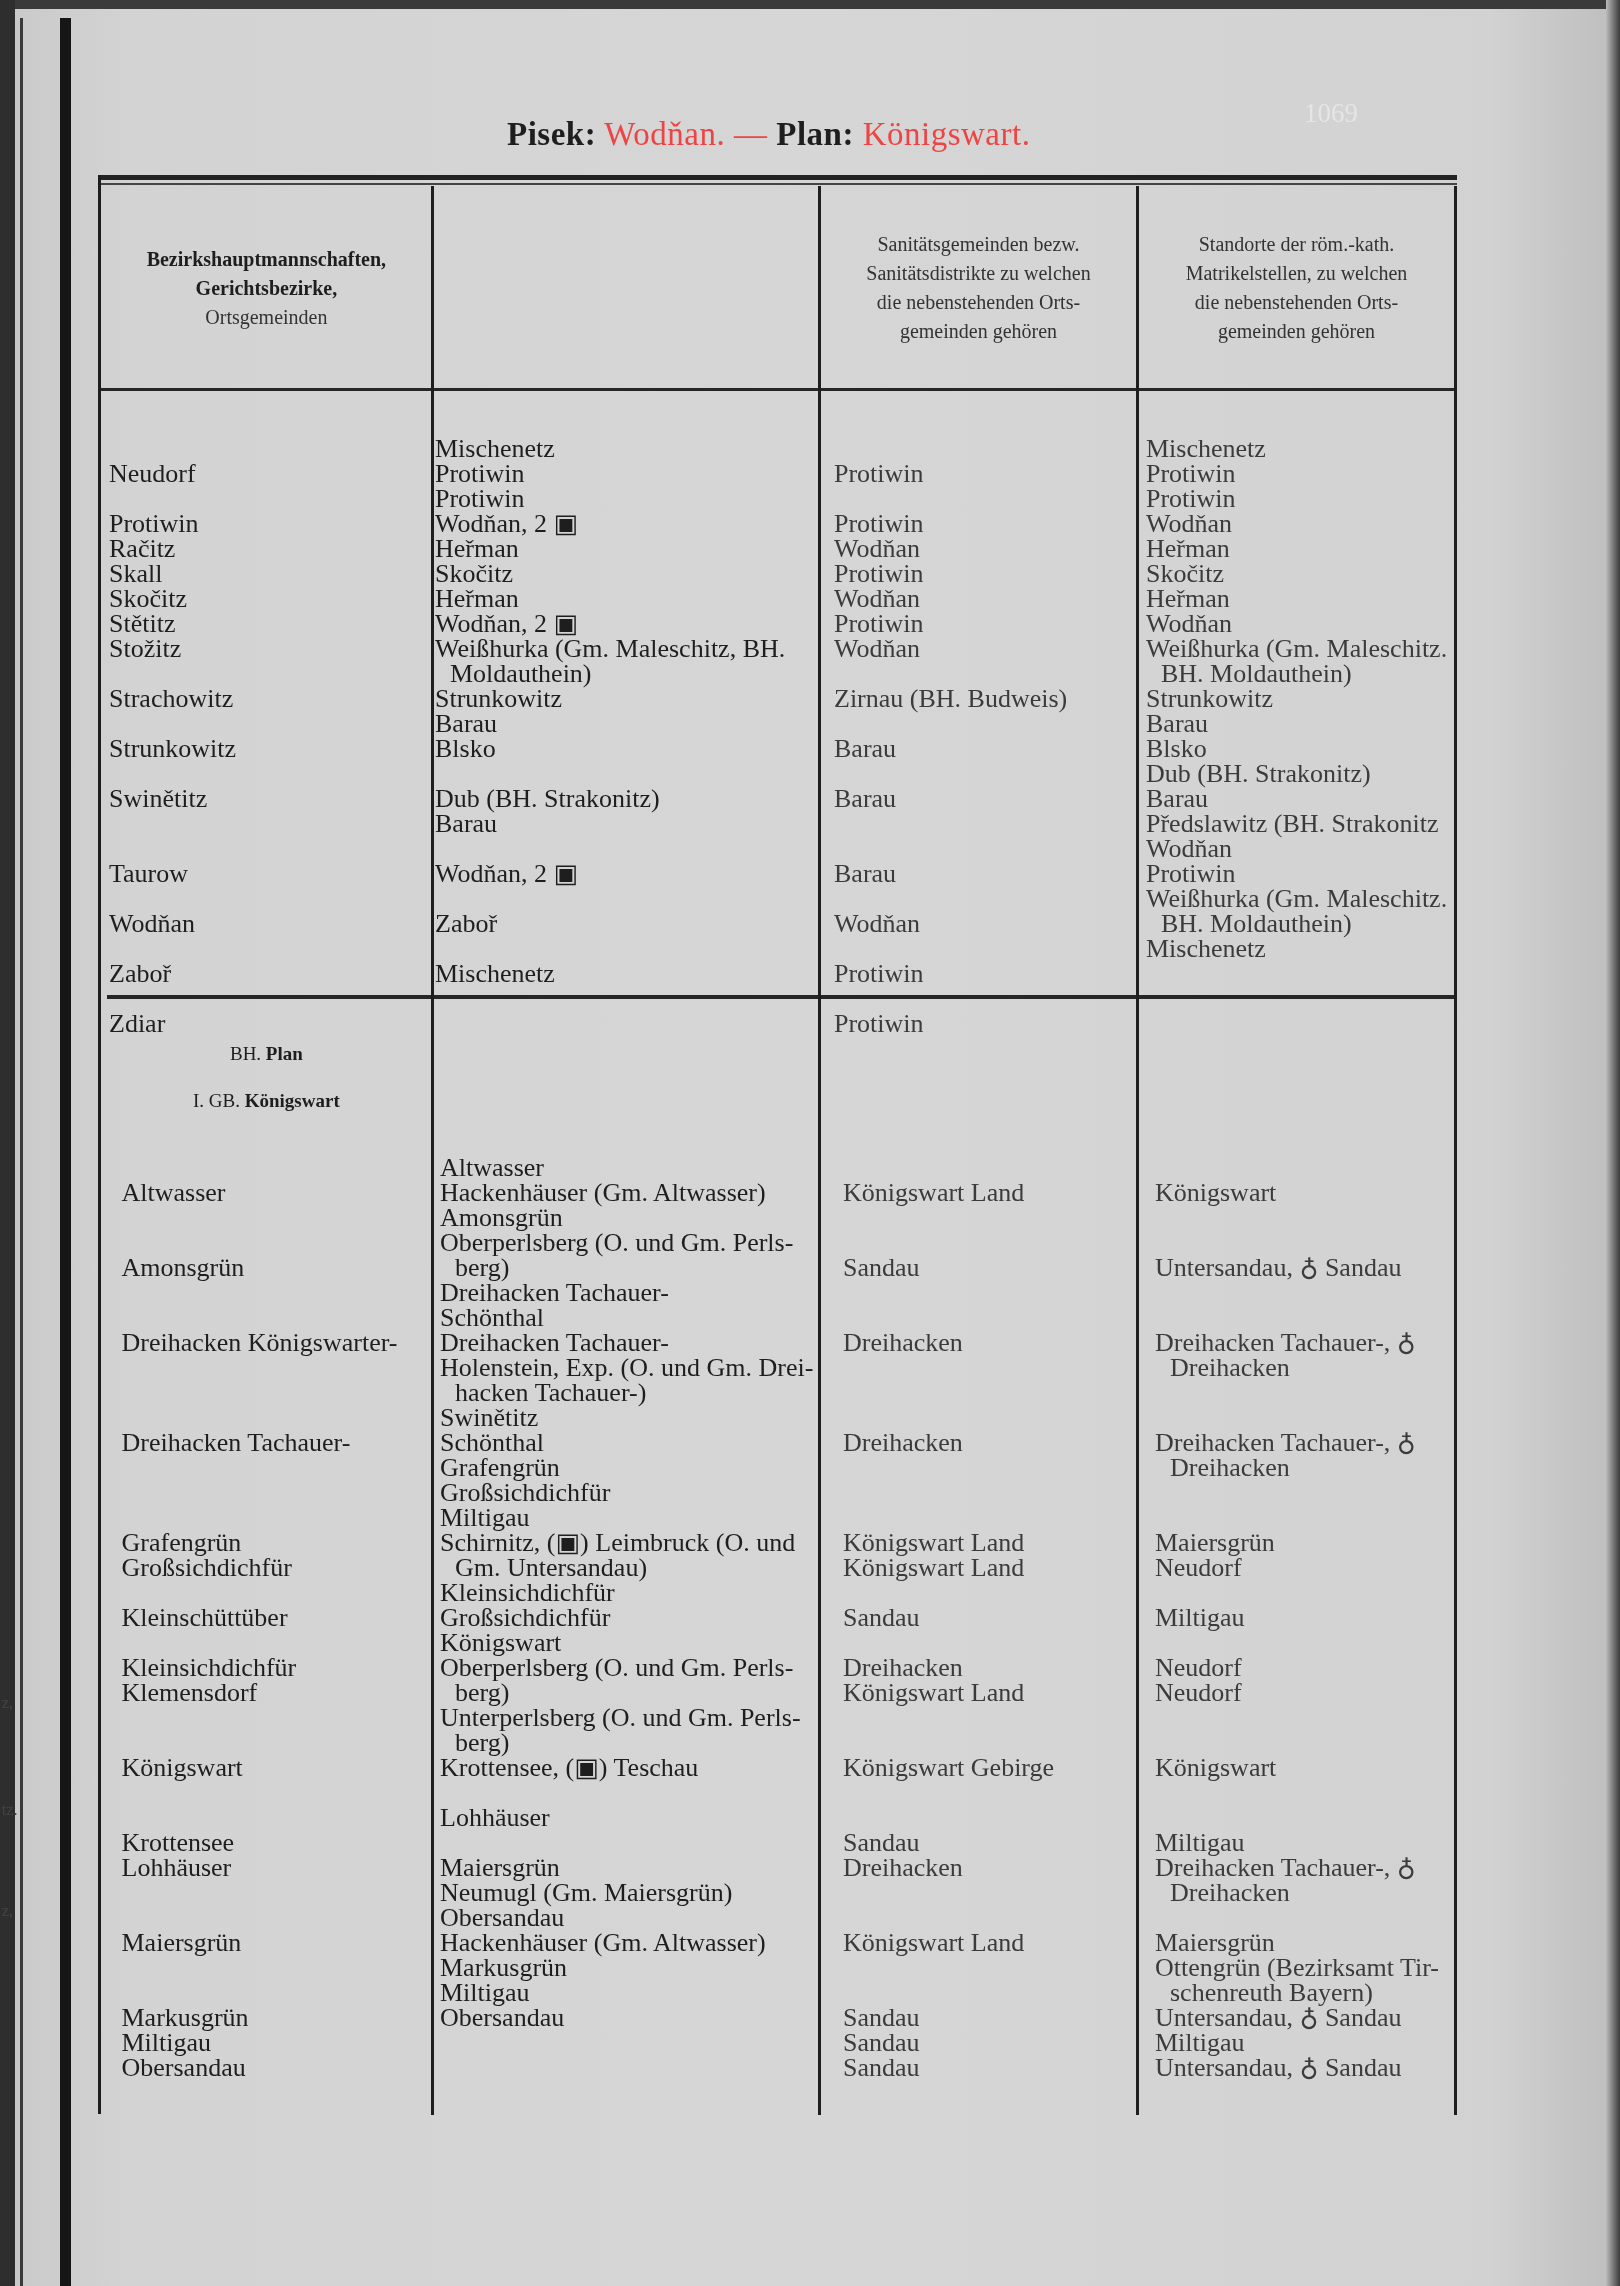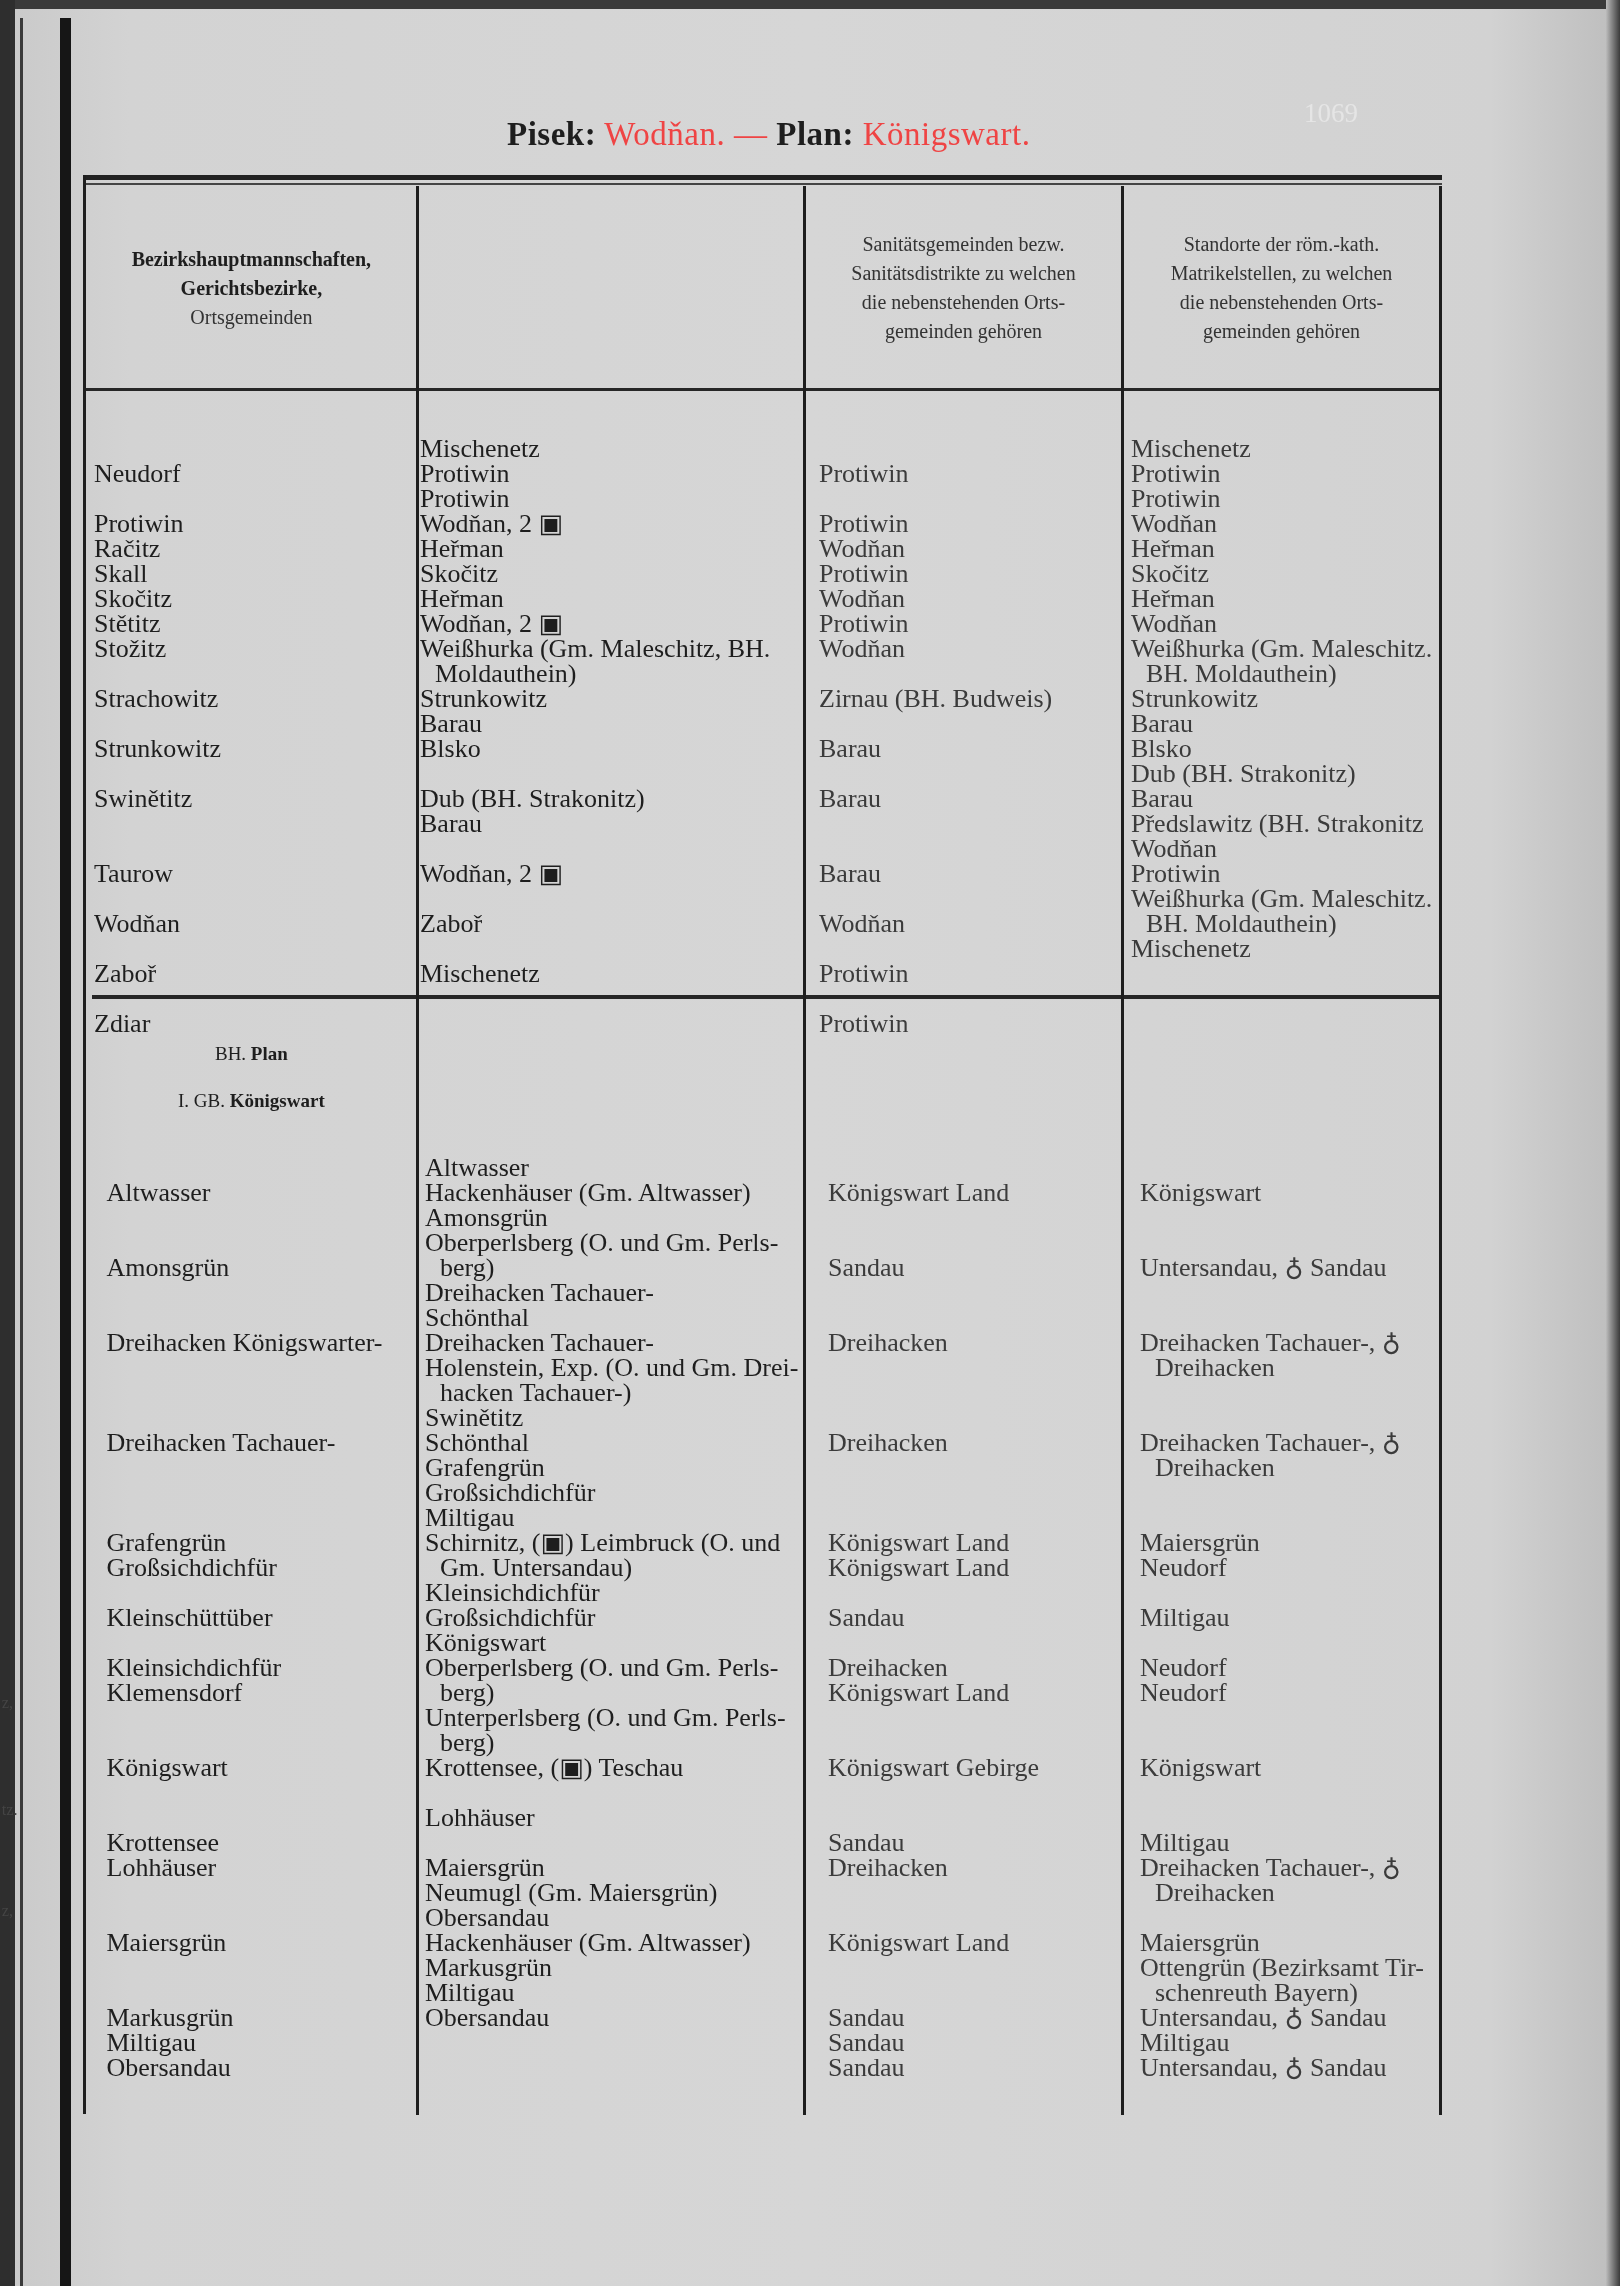--- a/index.html
+++ b/index.html
@@ -21,21 +21,21 @@
   .edge-frag { position: absolute; left: 1.8px; font-size: 16.3px; color: #444; }
 
   .running-head {
     position: absolute; left: 507px; top: 116px; font-size: 33px; letter-spacing: 0.5px;
   }
   .running-head b { font-weight: bold; }
   .running-head .light { color: #ef4444; }
   .page-number { position: absolute; left: 1304px; top: 98px; font-size: 27px; color: #e5e5e5; }
 
   .table-frame {
-    position: absolute; left: 83px; top: 175px; width: 1359px; height: 1939px;
+    position: absolute; left: 98px; top: 175px; width: 1359px; height: 1939px;
   }
   .rule-top { position: absolute; left: 0; top: 0; width: 1359px; height: 5.4px; background: #222; }
   .rule-top2 { position: absolute; left: 0; top: 8.1px; width: 1359px; height: 1.8px; background: #444; }
   .rule-head { position: absolute; left: 0; top: 213px; width: 1359px; height: 2.7px; background: #262626; }
   .rule-mid { position: absolute; left: 9px; top: 820px; width: 1350px; height: 3.6px; background: #262626; }
   .vline { position: absolute; width: 2.7px; background: #1e1e1e; }
 
   .head-cell {
     position: absolute; top: 16.3px; height: 194px; display: flex; flex-direction: column;
     justify-content: center; align-items: center; text-align: center;

